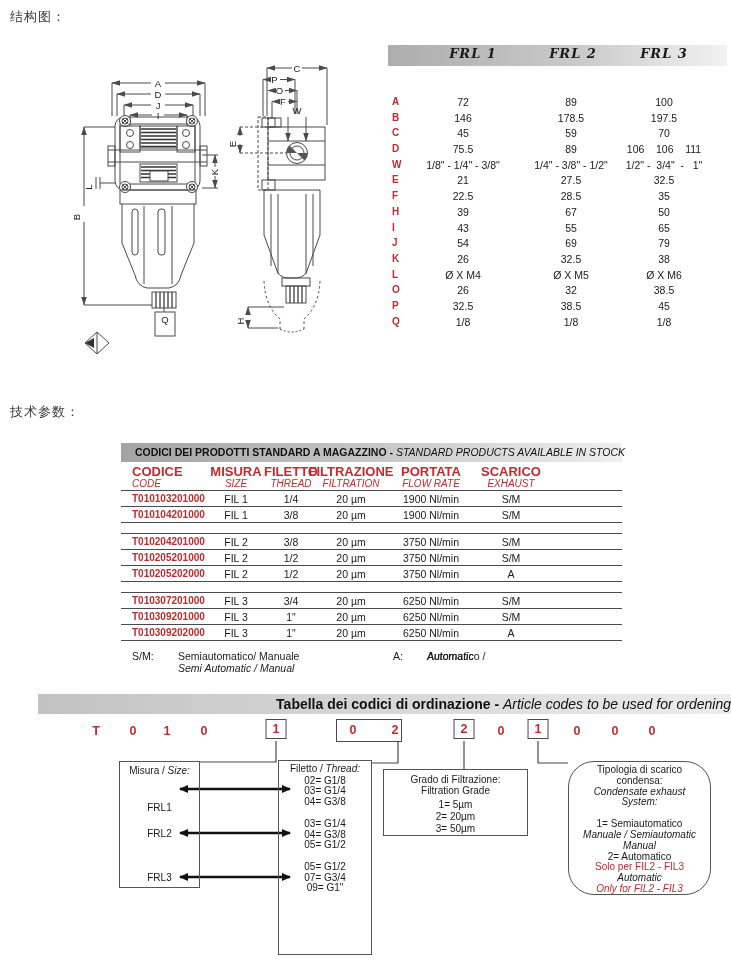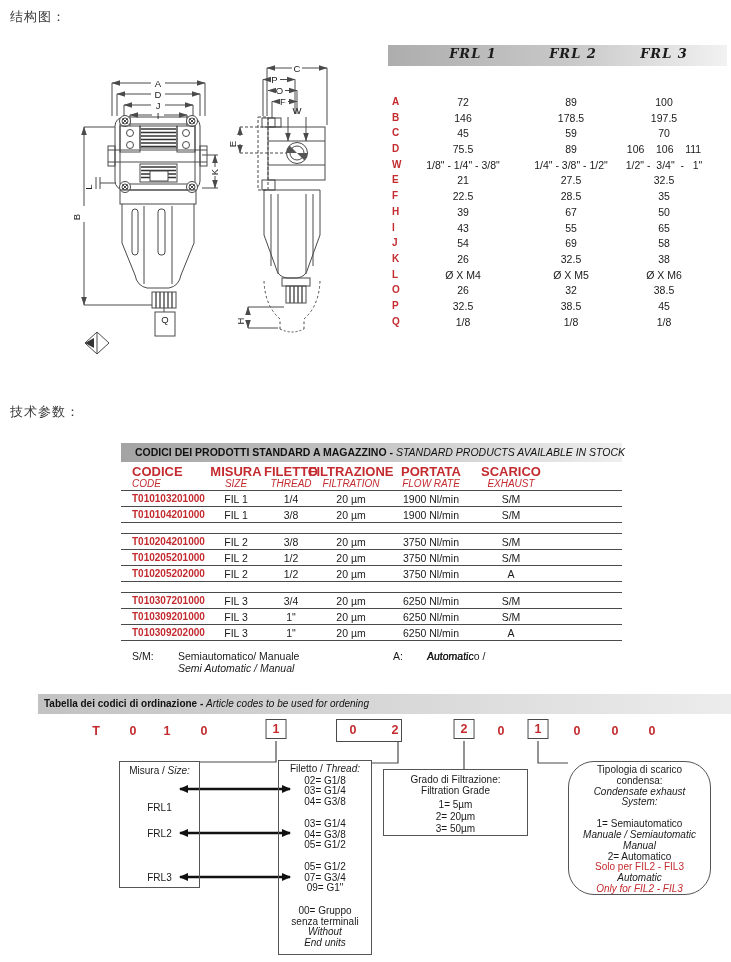--- a/index.html
+++ b/index.html
@@ -33,21 +33,21 @@
   .pgroup{border-top:1px solid #4a4a4a;}
   .pgroup + .pgroup{margin-top:10px;}
   .prow{height:15px;align-items:center;font-size:10.5px;border-bottom:1px solid #4a4a4a;color:#1a1a1a;}
   .prow span{text-align:center;}
   .prow .c1{text-align:left;padding-left:11px;color:#c32b2f;font-weight:bold;font-size:10px;}
   #prod-legend{position:relative;margin-top:9px;height:32px;font-size:10.5px;color:#1a1a1a;}
   #prod-legend span{position:absolute;white-space:nowrap;}
   
   #order-bar{position:absolute;left:38px;top:694px;width:693px;height:20px;line-height:20px;
              background:linear-gradient(90deg,#c2c2c2 0%,#d9d9d9 55%,#ececec 100%);
-             padding-left:6px;font-size:10px;color:#111;white-space:nowrap;box-sizing:border-box;}
+             padding-left:6px;font-size:14px;color:#111;white-space:nowrap;box-sizing:border-box;text-align:right;}
   .codechar{position:absolute;transform:translateX(-50%);font-size:12.5px;font-weight:bold;color:#c32b2f;z-index:3;}
   .codechar.plain{top:724px;}
   .codechar.boxed{top:719px;border:1px solid #4a4a4a;padding:2px 6px;}
   #pairbox{position:absolute;left:336px;top:719px;width:64px;height:21px;border:1px solid #4a4a4a;z-index:2;}
   #pairbox span{position:absolute;top:3px;transform:translateX(-50%);font-size:12.5px;font-weight:bold;color:#c32b2f;}
   #order-svg{position:absolute;left:0;top:690px;z-index:1;pointer-events:none;}
   .obox{position:absolute;border:1px solid #555;box-sizing:border-box;font-size:10px;
         text-align:center;color:#1a1a1a;z-index:2;background:transparent;}
   #size-box{left:119px;top:761px;width:81px;height:127px;}
   #size-box .bt{padding-top:3px;}
@@ -329,21 +329,21 @@
         <div class="dimrow">
           <span class="dlabel">I</span>
           <span class="dval dval1">43</span>
           <span class="dval dval2">55</span>
           <span class="dval dval3">65</span>
         </div>
         <div class="dimrow">
           <span class="dlabel">J</span>
           <span class="dval dval1">54</span>
           <span class="dval dval2">69</span>
-          <span class="dval dval3">58</span>
+          <span class="dval dval3">79</span>
         </div>
         <div class="dimrow">
           <span class="dlabel">K</span>
           <span class="dval dval1">26</span>
           <span class="dval dval2">32.5</span>
           <span class="dval dval3">38</span>
         </div>
         <div class="dimrow">
           <span class="dlabel">L</span>
           <span class="dval dval1">Ø X M4</span>
@@ -542,26 +542,20 @@
       <div class="tgroup">
         <div>03= G1/4</div>
         <div>04= G3/8</div>
         <div>05= G1/2</div>
       </div>
       <div class="tgroup">
         <div>05= G1/2</div>
         <div>07= G3/4</div>
         <div>09= G1"</div>
       </div>
-      <div class="tnote">
-        <div>00= Gruppo</div>
-        <div>senza terminali</div>
-        <div class="it">Without</div>
-        <div class="it">End units</div>
-      </div>
     </div>
 
   <div id="filtration-box" class="obox">
     <div>Grado di Filtrazione:</div>
     <div>Filtration Grade</div>
     <div class="fitems">
         <div>1= 5µm</div>
         <div>2= 20µm</div>
         <div>3= 50µm</div>
       </div>

